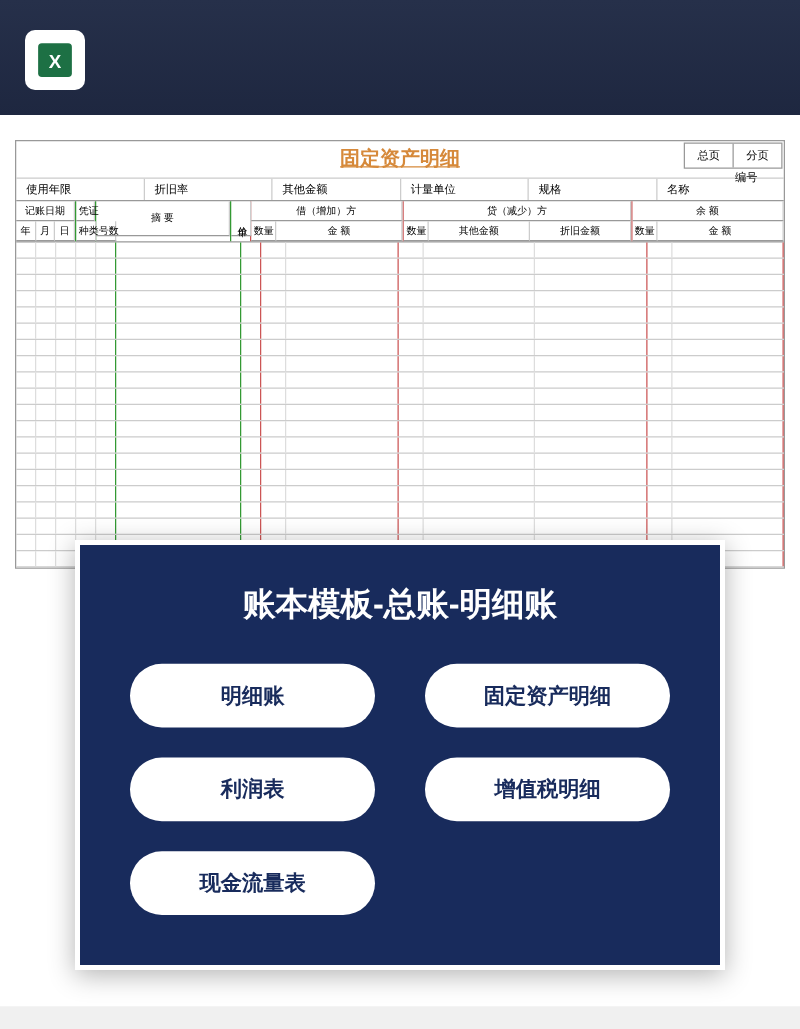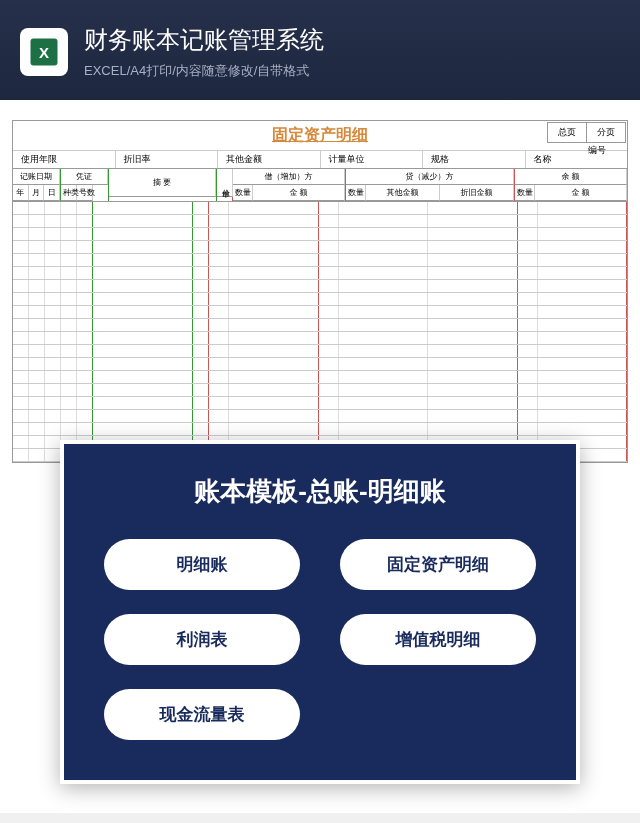--- a/index.html
+++ b/index.html
@@ -44,24 +44,20 @@
 </head>
 <body>
 
 <div class="header">
   <div class="excel-icon">
     <svg viewBox="0 0 48 48">
         <rect x="6" y="6" width="36" height="36" rx="4" fill="#1d7044"></rect>
         <text x="24" y="32" text-anchor="middle" fill="#fff" font-size="20" font-weight="bold" font-family="Arial">X</text>
       </svg>
   </div>
-  <div class="header-text">
-    <h1>财务账本记账管理系统</h1>
-    <p>EXCEL/A4打印/内容随意修改/自带格式</p>
-  </div>
 </div>
 
 <div class="content">
   <div class="top-right">
     <span>总页</span>
     <span>分页</span>
   </div>
   <div class="top-right-2">编号</div>
 
   <div class="ledger">
@@ -77,21 +73,21 @@
 
     <div class="grid-table">
       <div class="col-group g2" style="width:48px">
         <div class="hdr">记账日期</div>
         <div class="sub-cols">
           <div class="narrow-col hdr">年</div>
           <div class="narrow-col hdr">月</div>
           <div class="narrow-col hdr">日</div>
         </div>
       </div>
-      <div class="col-group g2" style="width:48px">
+      <div class="col-group g2" style="width:16px">
         <div class="hdr">凭证</div>
         <div class="sub-cols">
           <div class="narrow-col hdr">种类</div>
           <div class="narrow-col hdr">号数</div>
         </div>
       </div>
       <div class="col-group g2 wide-col">
         <div class="hdr" style="height:28px;line-height:24px">摘    要</div>
       </div>
       <div class="col-group" style="width:16px">

